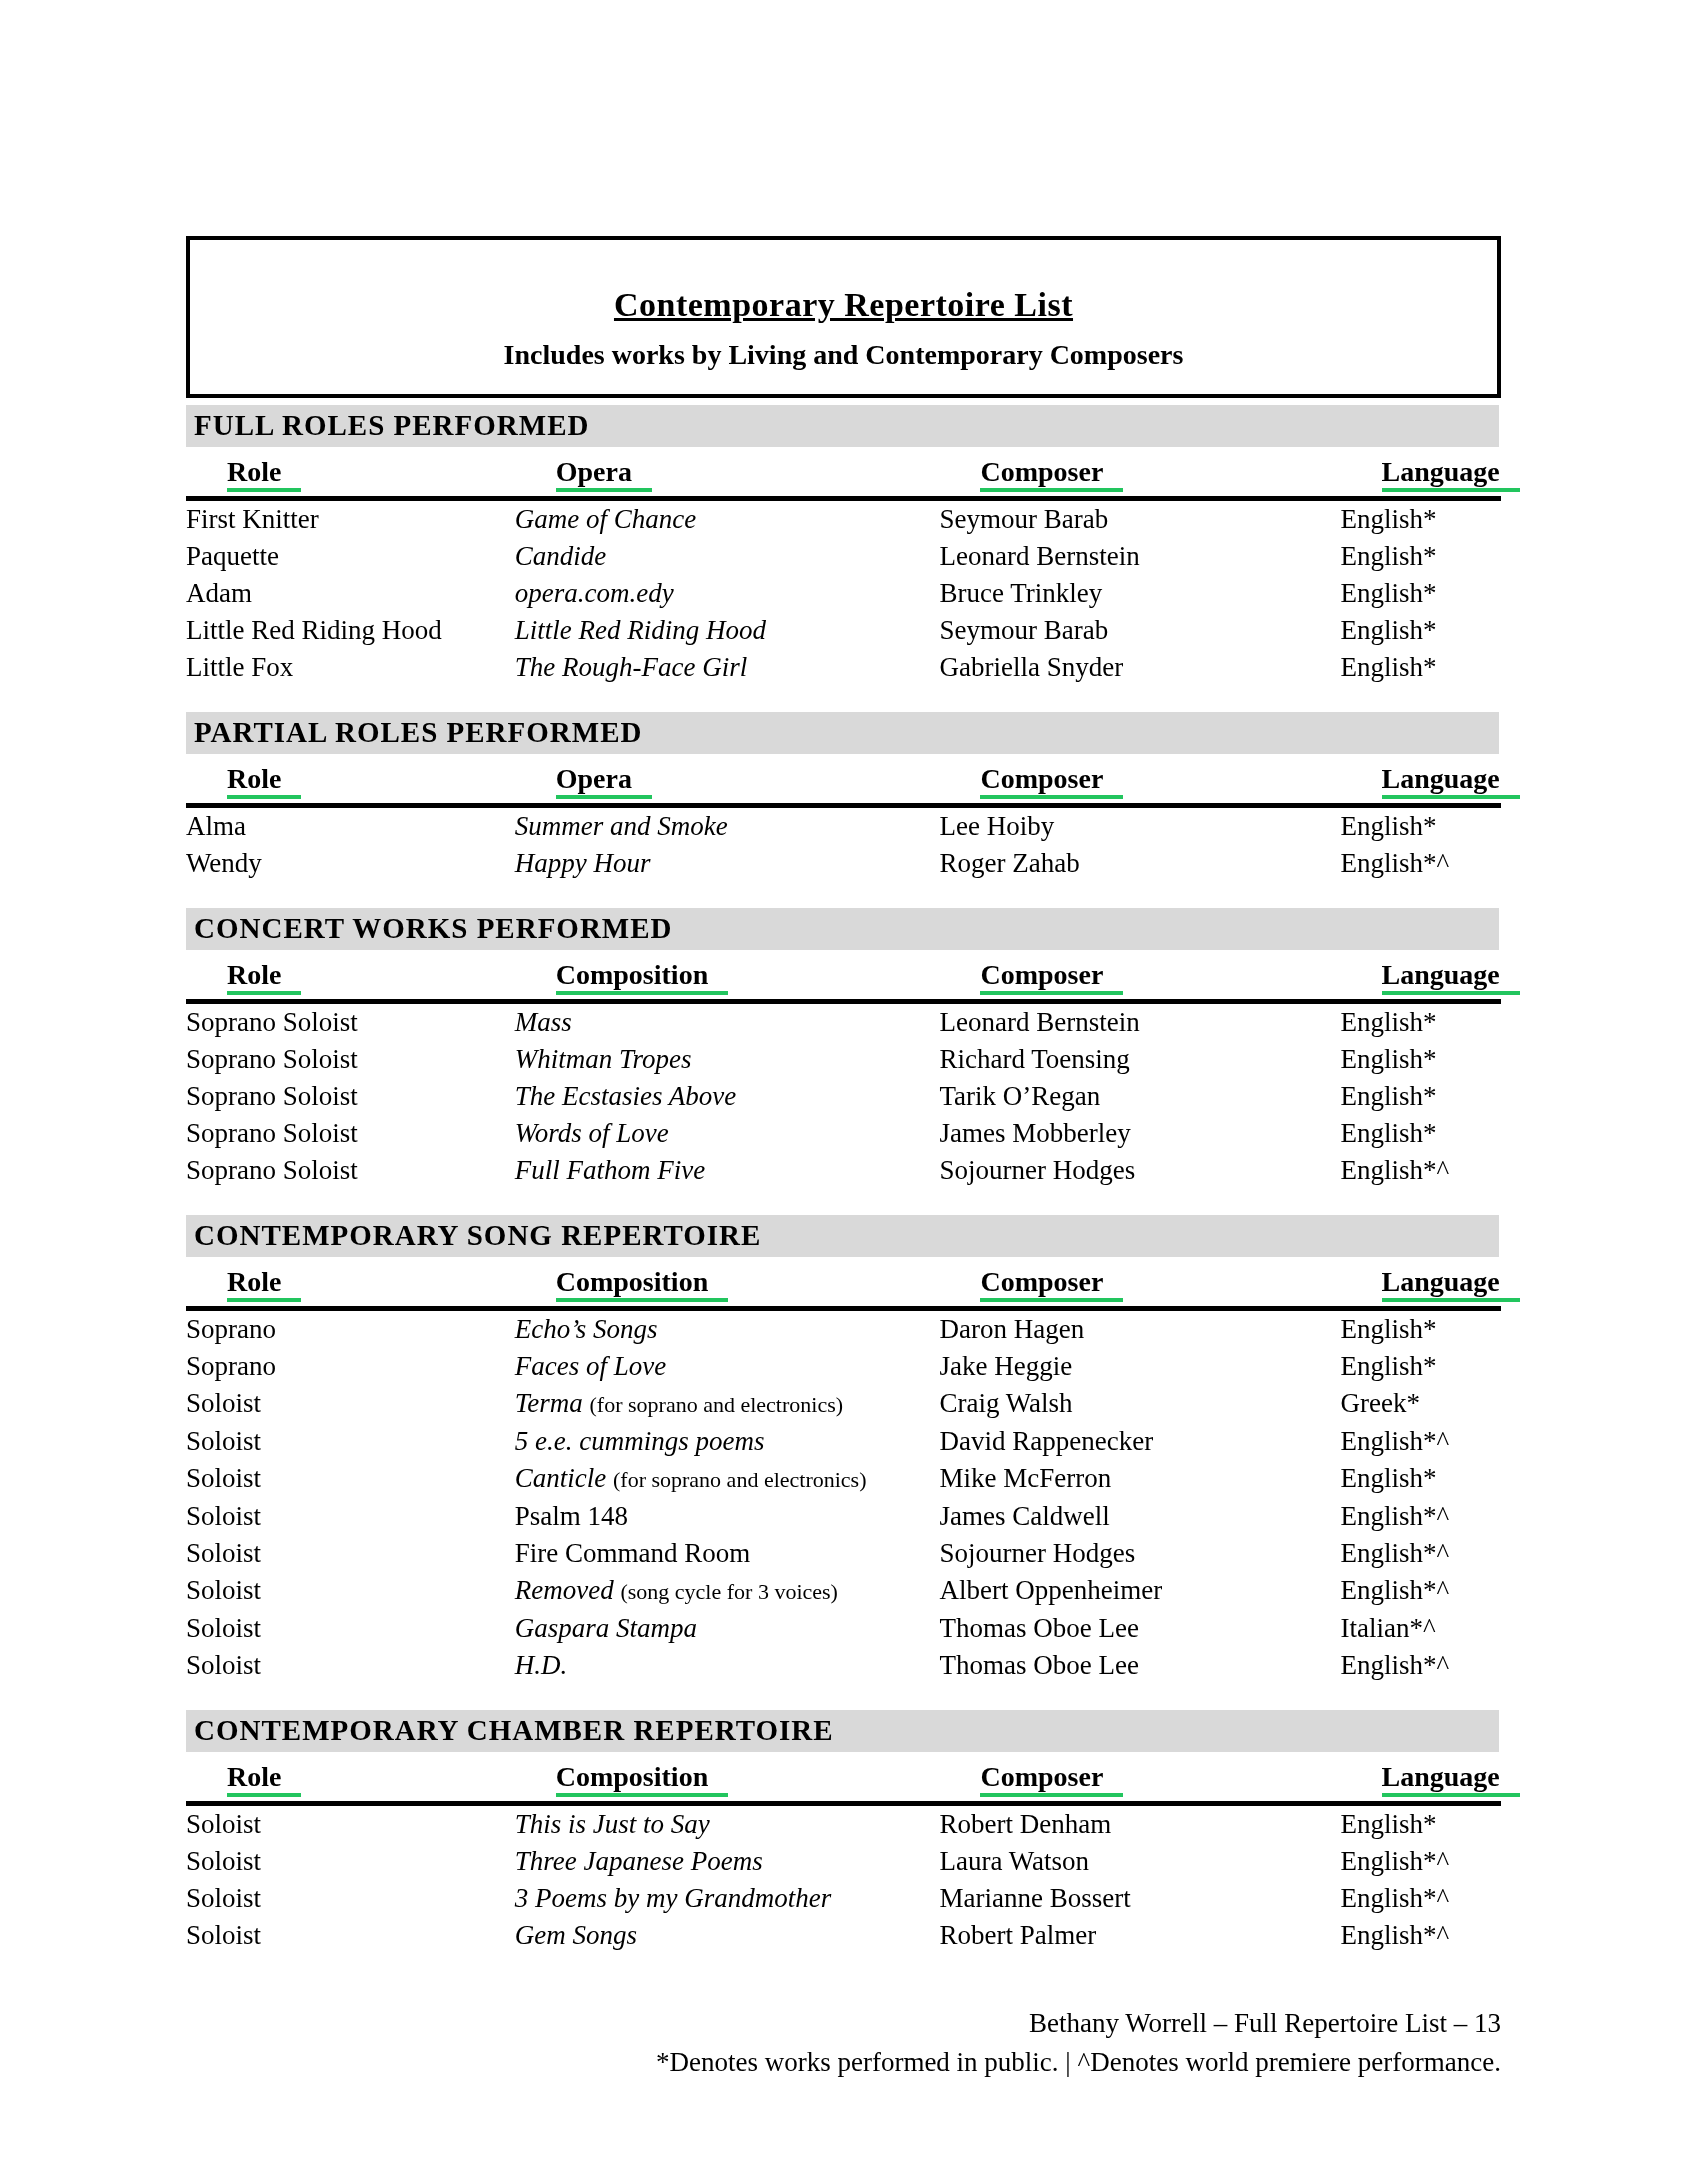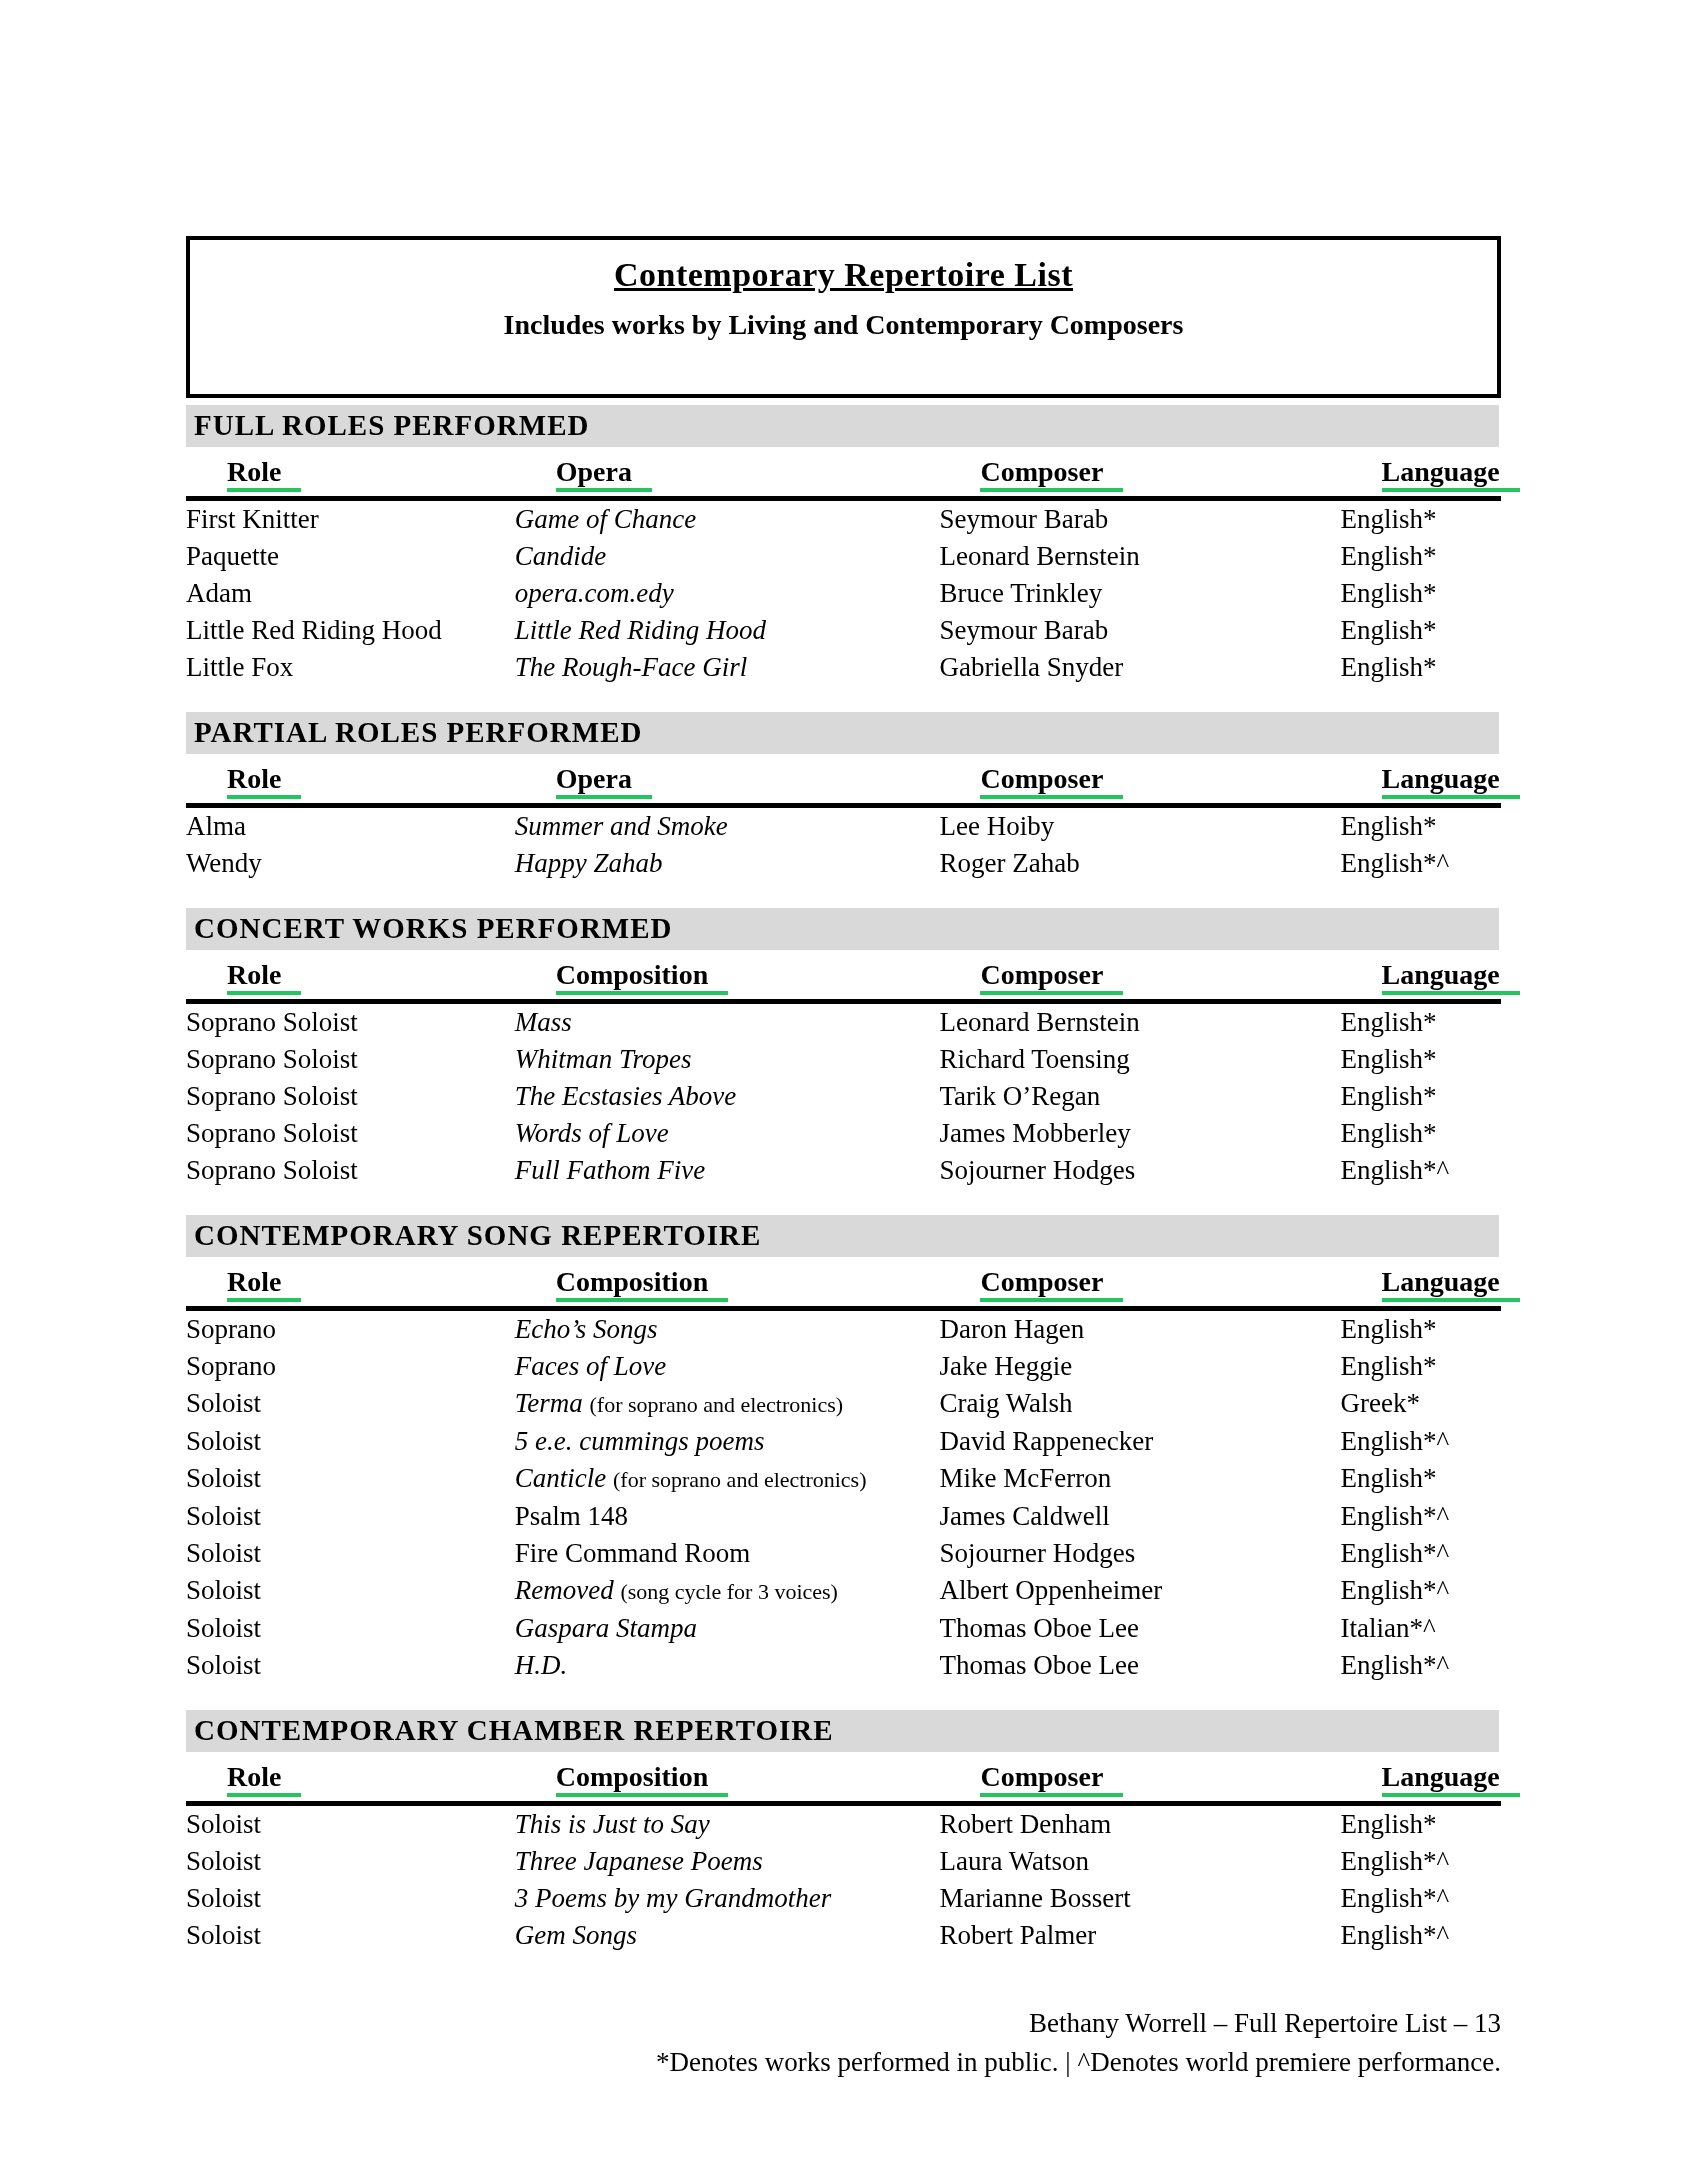--- a/index.html
+++ b/index.html
@@ -12,21 +12,21 @@
   }
   .content {
     position: absolute;
     left: 186px; top: 236px;
     width: 1315px;
   }
   .title-box {
     border: 4px solid #000000;
     height: 162px;
     text-align: center;
-    padding-top: 16px;
+    padding-top: 46px;
   }
   .doc-title {
     font-size: 34px;
     font-weight: bold;
     text-decoration: underline;
     letter-spacing: 0.5px;
   }
   .doc-subtitle {
     font-size: 28px;
     font-weight: bold;
@@ -163,21 +163,21 @@
           </thead>
           <tbody>
             <tr>
               <td>Alma</td>
               <td><span class="work-title italic">Summer and Smoke</span></td>
               <td>Lee Hoiby</td>
               <td>English*</td>
             </tr>
             <tr>
               <td>Wendy</td>
-              <td><span class="work-title italic">Happy Zahab</span></td>
+              <td><span class="work-title italic">Happy Hour</span></td>
               <td>Roger Zahab</td>
               <td>English*^</td>
             </tr>
           </tbody>
         </table>
       </div>
       <div class="section">
         <div class="bar">CONCERT WORKS PERFORMED</div>
         <table class="rep">
           <colgroup>

